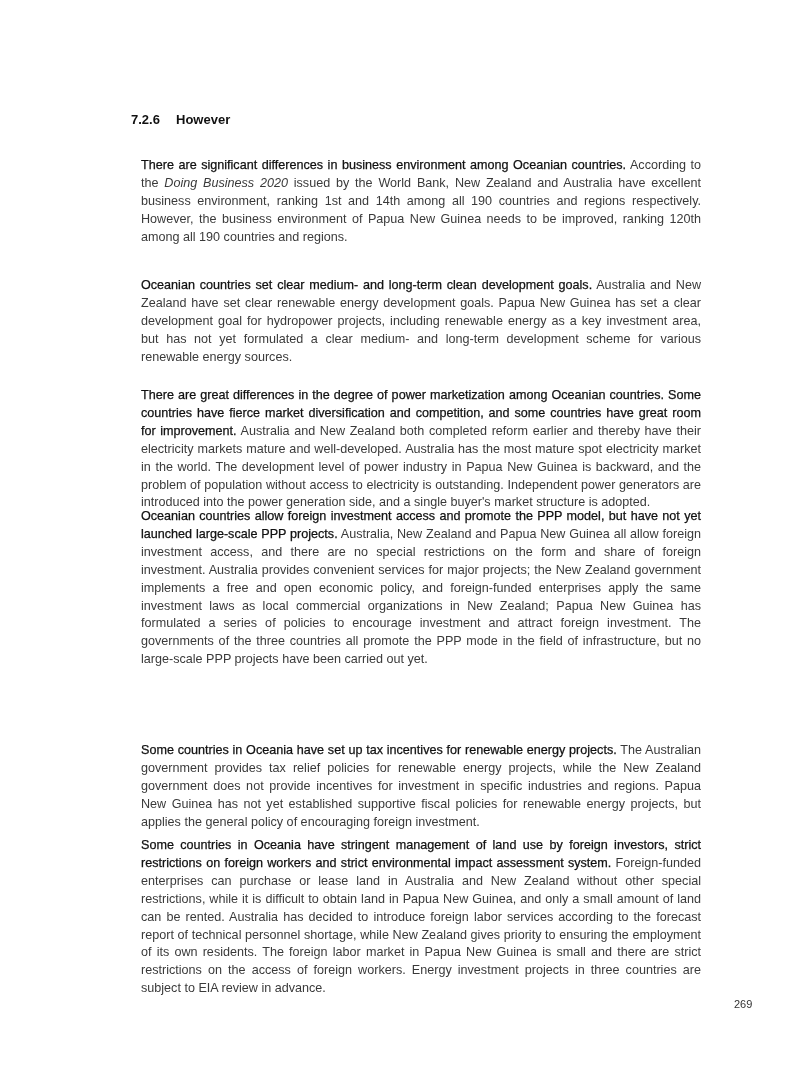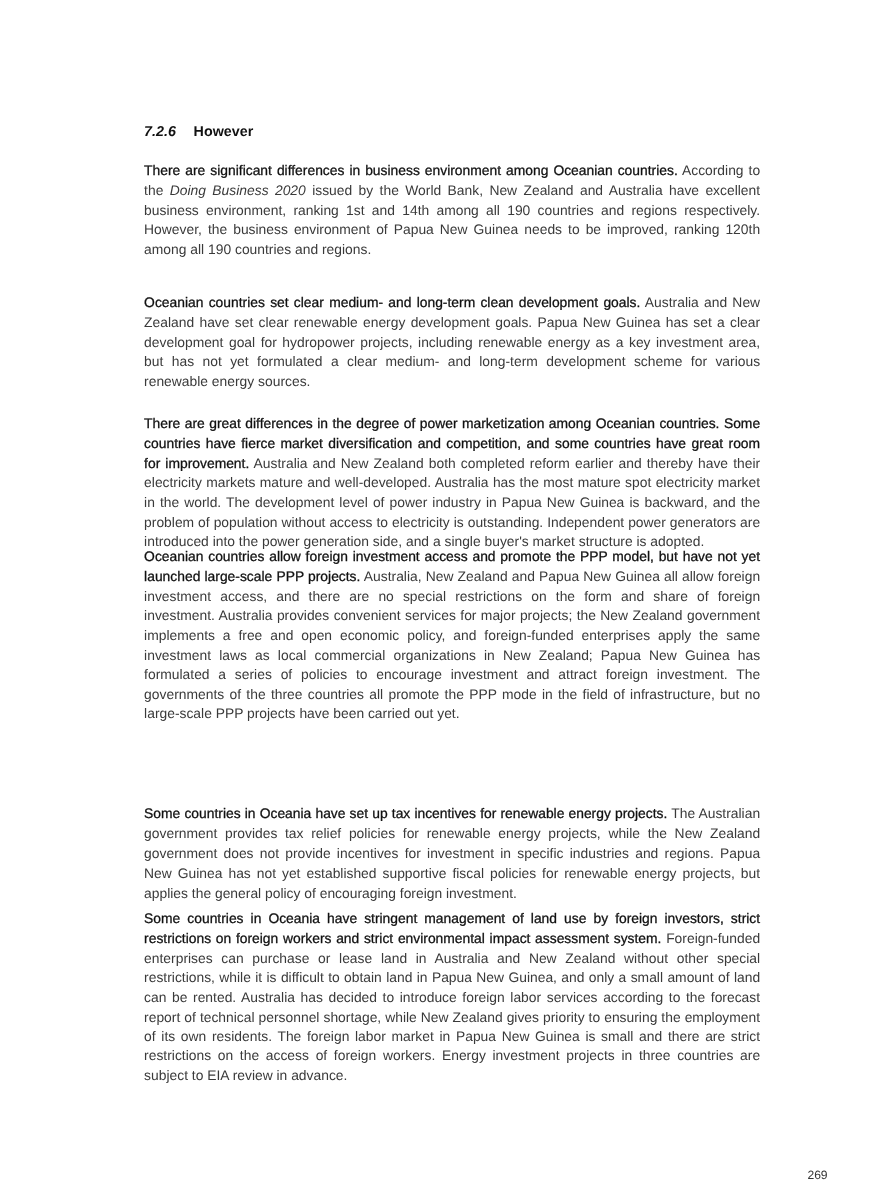--- a/index.html
+++ b/index.html
@@ -5,30 +5,30 @@
     html, body { margin: 0; padding: 0; background: #ffffff; }
     body { width: 793px; height: 1077px; position: relative; overflow: hidden; }
     .page {
       position: absolute; left: 131px; top: 0; width: 560px;
       font-family: "Liberation Sans", sans-serif; color: #2a2a2a;
     }
     .heading {
       position: absolute; top: 112px; left: 0;
       font-size: 13px; font-weight: bold; color: #111111; white-space: nowrap;
     }
-    .heading .num { display: inline-block; width: 45px; font-style: italic; }
+    .heading .num { display: inline-block; width: 45px; }
     .para {
       position: absolute; left: 0; width: 560px;
-      font-size: 12.6px; line-height: 17.9px; text-align: justify; margin: 0;
+      font-size: 12.6px; line-height: 17.9px; text-align: justify; margin: 10px;
       color: #3a3a3a;
     }
     .lead { color: #111111; font-weight: 500; -webkit-text-stroke: 0.25px #111; }
     .para em { font-style: italic; }
     .page-number {
-      position: absolute; left: 734px; top: 1063px;
+      position: absolute; left: 734px; top: 998px;
       font-family: "Liberation Sans", sans-serif; font-size: 11px; color: #333333;
     }
   </style>
 </head>
 <body>
 
 <div class="page">
   <div class="heading">
     <span class="num">7.2.6</span><span>However</span>
   </div>

